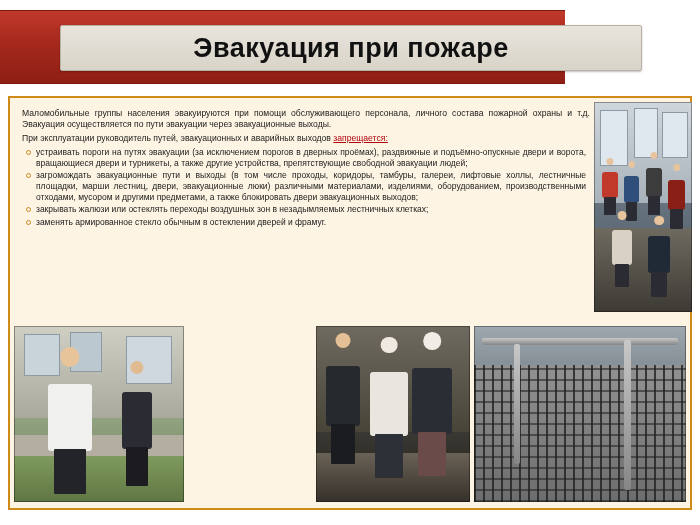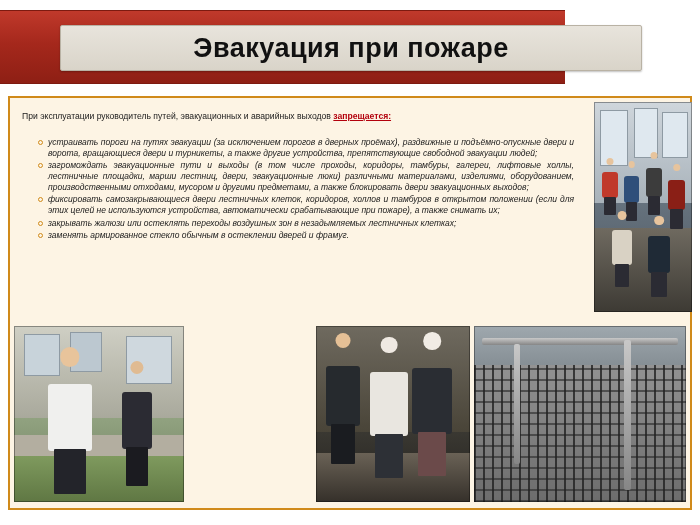--- a/index.html
+++ b/index.html
@@ -87,28 +87,27 @@
     text-align: justify;
   }
   .para.intro2 { margin-bottom: 3px; }
   .forbid-line {
     font-size: 8.6px;
     color: #1a1a1a;
     margin: 3px 0 2px 0;
   }
   .forbid-word {
     color: #b3000c;
-    font-weight: bold;
+    font-weight: normal;
     text-decoration: underline;
   }
   ul.rules {
     list-style: none;
-    margin: 16px;
+    margin: 4px;
     padding: 0;
-    font-style: italic;
   }
   ul.rules li {
     position: relative;
     font-size: 8.5px;
     color: #1a1a1a;
     line-height: 1.28;
     padding-left: 10px;
     margin-bottom: 1.5px;
     text-align: justify;
   }
@@ -228,29 +227,29 @@
     <div class="title-inner">
       <div class="title-text">Эвакуация при пожаре</div>
     </div>
   </div>
 
   <div class="content-frame">
 
     <div class="text-area">
 
 
+      <p class="para">Маломобильные группы населения эвакуируются при помощи обслуживающего персонала, личного состава пожарной охраны и т.д. Эвакуация осуществляется по пути эвакуации через эвакуационные выходы.</p>
 
       <div class="forbid-line">
         <span>При эксплуатации руководитель путей, эвакуационных и аварийных выходов </span><span class="forbid-word">запрещается:</span>
       </div>
 
       <ul class="rules">
         <li>устраивать пороги на путях эвакуации (за исключением порогов в дверных проёмах), раздвижные и подъёмно-опускные двери и ворота, вращающиеся двери и турникеты, а также другие устройства, препятствующие свободной эвакуации людей;</li>
         <li>загромождать эвакуационные пути и выходы (в том числе проходы, коридоры, тамбуры, галереи, лифтовые холлы, лестничные площадки, марши лестниц, двери, эвакуационные люки) различными материалами, изделиями, оборудованием, производственными отходами, мусором и другими предметами, а также блокировать двери эвакуационных выходов;</li>
-        <li>фиксировать самозакрывающиеся двери лестничных клеток, коридоров, холлов и тамбуров в открытом положении (если для этих целей не используются устройства, автоматически срабатывающие при пожаре), а также снимать их;</li>
         <li>закрывать жалюзи или остеклять переходы воздушных зон в незадымляемых лестничных клетках;</li>
         <li>заменять армированное стекло обычным в остеклении дверей и фрамуг.</li>
       </ul>
 
     </div>
   </div>
 
   <div class="photo photo-corridor">
     <div class="corr-wall"></div>
     <div class="corr-window" style="left:6px; top:8px; width:26px; height:54px;"></div>

